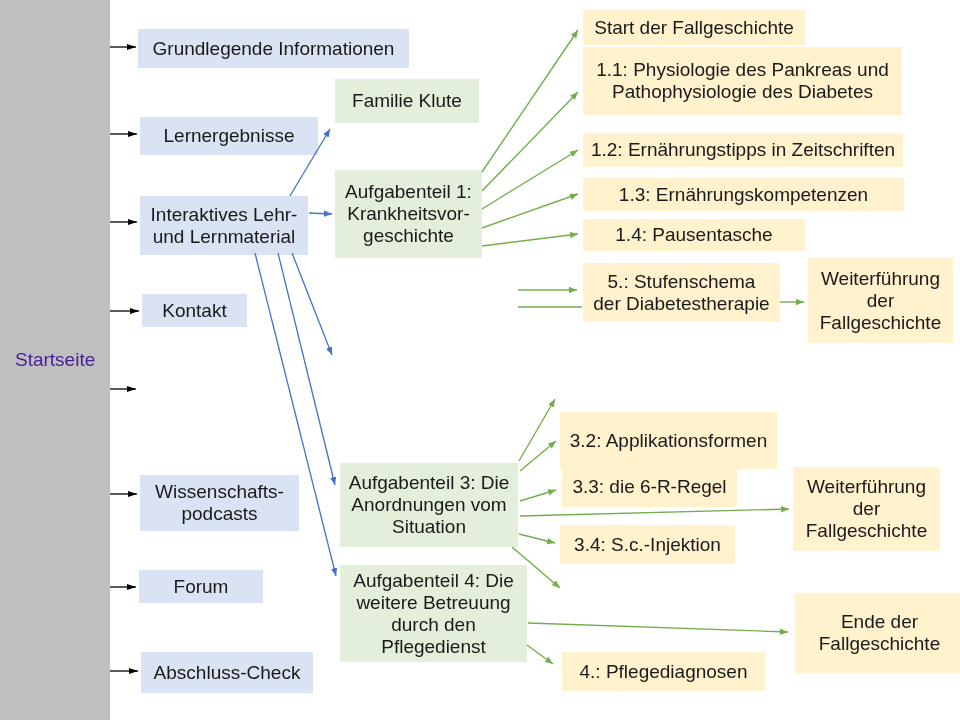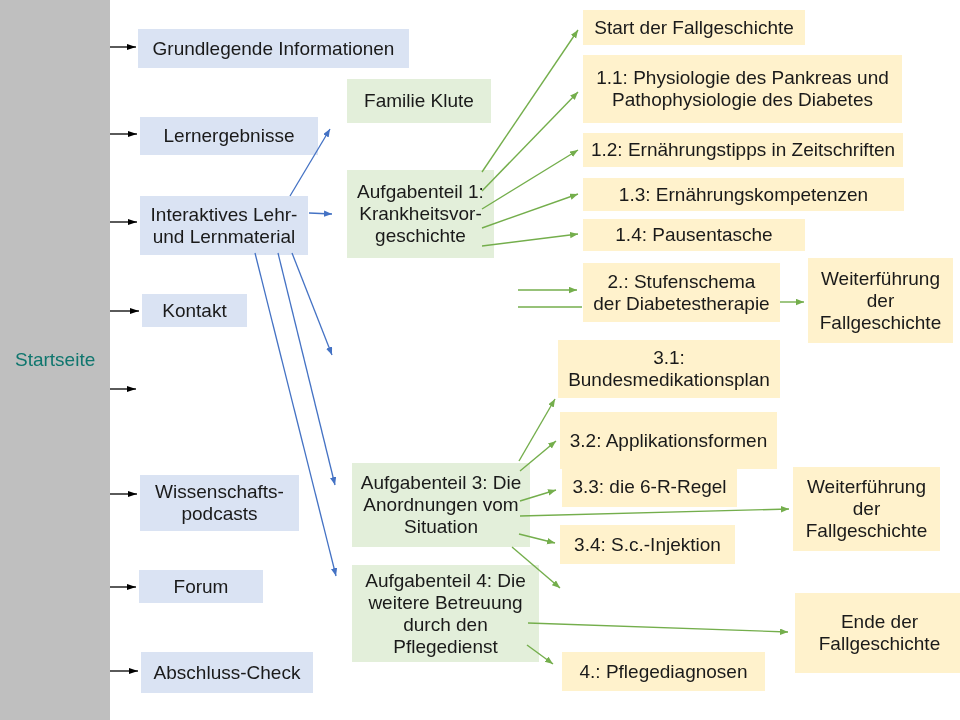--- a/index.html
+++ b/index.html
@@ -1,28 +1,28 @@
 <!DOCTYPE html>
 <html style="--sidebar-bg: #bfbfbf; --level1-fill: #dae3f3; --level2-fill: #e3efda; --level3-fill: #fff2cc; --arrow-black: #000000; --arrow-blue: #4472c4; --arrow-green: #74ae4c;"><head>
 <meta charset="utf-8">
 <style>
   html,body{margin:0;padding:0;background:#fff;}
   .stage{
     position:relative;width:960px;height:720px;background:#fff;overflow:hidden;
     font-family:"Liberation Sans","DejaVu Sans",sans-serif;color:#1a1a1a;
   }
   .sidebar{position:absolute;left:0;top:0;width:110px;height:720px;background:var(--sidebar-bg,#bfbfbf);}
-  .sidebar-label{position:absolute;left:15px;top:349px;font-size:19px;line-height:22px;color:#0f766e;}
+  .sidebar-label{position:absolute;left:15px;top:349px;font-size:19px;line-height:22px;color:#4c1d95;}
   .node{
     position:absolute;display:flex;align-items:center;justify-content:center;
     text-align:center;white-space:pre-line;font-size:19px;line-height:22px;
     padding:1px 4px;box-sizing:border-box;
   }
   .lvl1{background:var(--level1-fill,#dae3f3);}
-  .lvl2{background:var(--level2-fill,#e3efda);margin-left:12px;}
+  .lvl2{background:var(--level2-fill,#e3efda);}
   .lvl3{background:var(--level3-fill,#fff2cc);}
   svg.connectors{position:absolute;left:0;top:0;pointer-events:none;}
   line.black{stroke:var(--arrow-black,#000000);stroke-width:1.3;}
   line.blue{stroke:var(--arrow-blue,#4472c4);stroke-width:1.3;}
   line.green{stroke:var(--arrow-green,#74ae4c);stroke-width:1.4;}
   #m-black path{fill:var(--arrow-black,#000000);}
   #m-blue path{fill:var(--arrow-blue,#4472c4);}
   #m-green path{fill:var(--arrow-green,#74ae4c);}
 </style>
 </head>
@@ -49,32 +49,30 @@
 geschichte</div>
   <div class="node lvl2" style="left:340px;top:463px;width:178px;height:84px">Aufgabenteil 3: Die
 Anordnungen vom
 Situation</div>
   <div class="node lvl2" style="left:340px;top:565px;width:187px;height:97px">Aufgabenteil 4: Die
 weitere Betreuung
 durch den
 Pflegedienst</div>
 
   <div class="node lvl3" style="left:583px;top:10px;width:222px;height:35px">Start der Fallgeschichte</div>
-  <div class="node lvl3" style="left:583px;top:55px;width:319px;height:68px">1.1: Physiologie des Pankreas und
+  <div class="node lvl3" style="left:583px;top:47px;width:319px;height:68px">1.1: Physiologie des Pankreas und
 Pathophysiologie des Diabetes</div>
   <div class="node lvl3" style="left:583px;top:133px;width:320px;height:34px">1.2: Ernährungstipps in Zeitschriften</div>
   <div class="node lvl3" style="left:583px;top:178px;width:321px;height:33px">1.3: Ernährungskompetenzen</div>
   <div class="node lvl3" style="left:583px;top:219px;width:222px;height:32px">1.4: Pausentasche</div>
-  <div class="node lvl3" style="left:583px;top:263px;width:197px;height:59px">2.: Stufenschema
+  <div class="node lvl3" style="left:583px;top:263px;width:197px;height:59px">5.: Stufenschema
 der Diabetestherapie</div>
   <div class="node lvl3" style="left:808px;top:258px;width:145px;height:85px">Weiterführung
 der
 Fallgeschichte</div>
-  <div class="node lvl3" style="left:558px;top:340px;width:222px;height:58px">3.1:
-Bundesmedikationsplan</div>
   <div class="node lvl3" style="left:560px;top:412px;width:217px;height:57px">3.2: Applikationsformen</div>
   <div class="node lvl3" style="left:562px;top:467px;width:175px;height:40px">3.3: die 6-R-Regel</div>
   <div class="node lvl3" style="left:793px;top:467px;width:147px;height:84px">Weiterführung
 der
 Fallgeschichte</div>
   <div class="node lvl3" style="left:560px;top:525px;width:175px;height:39px">3.4: S.c.-Injektion</div>
   <div class="node lvl3" style="left:795px;top:593px;width:169px;height:80px">Ende der
 Fallgeschichte</div>
   <div class="node lvl3" style="left:562px;top:652px;width:203px;height:39px">4.: Pflegediagnosen</div>
 

